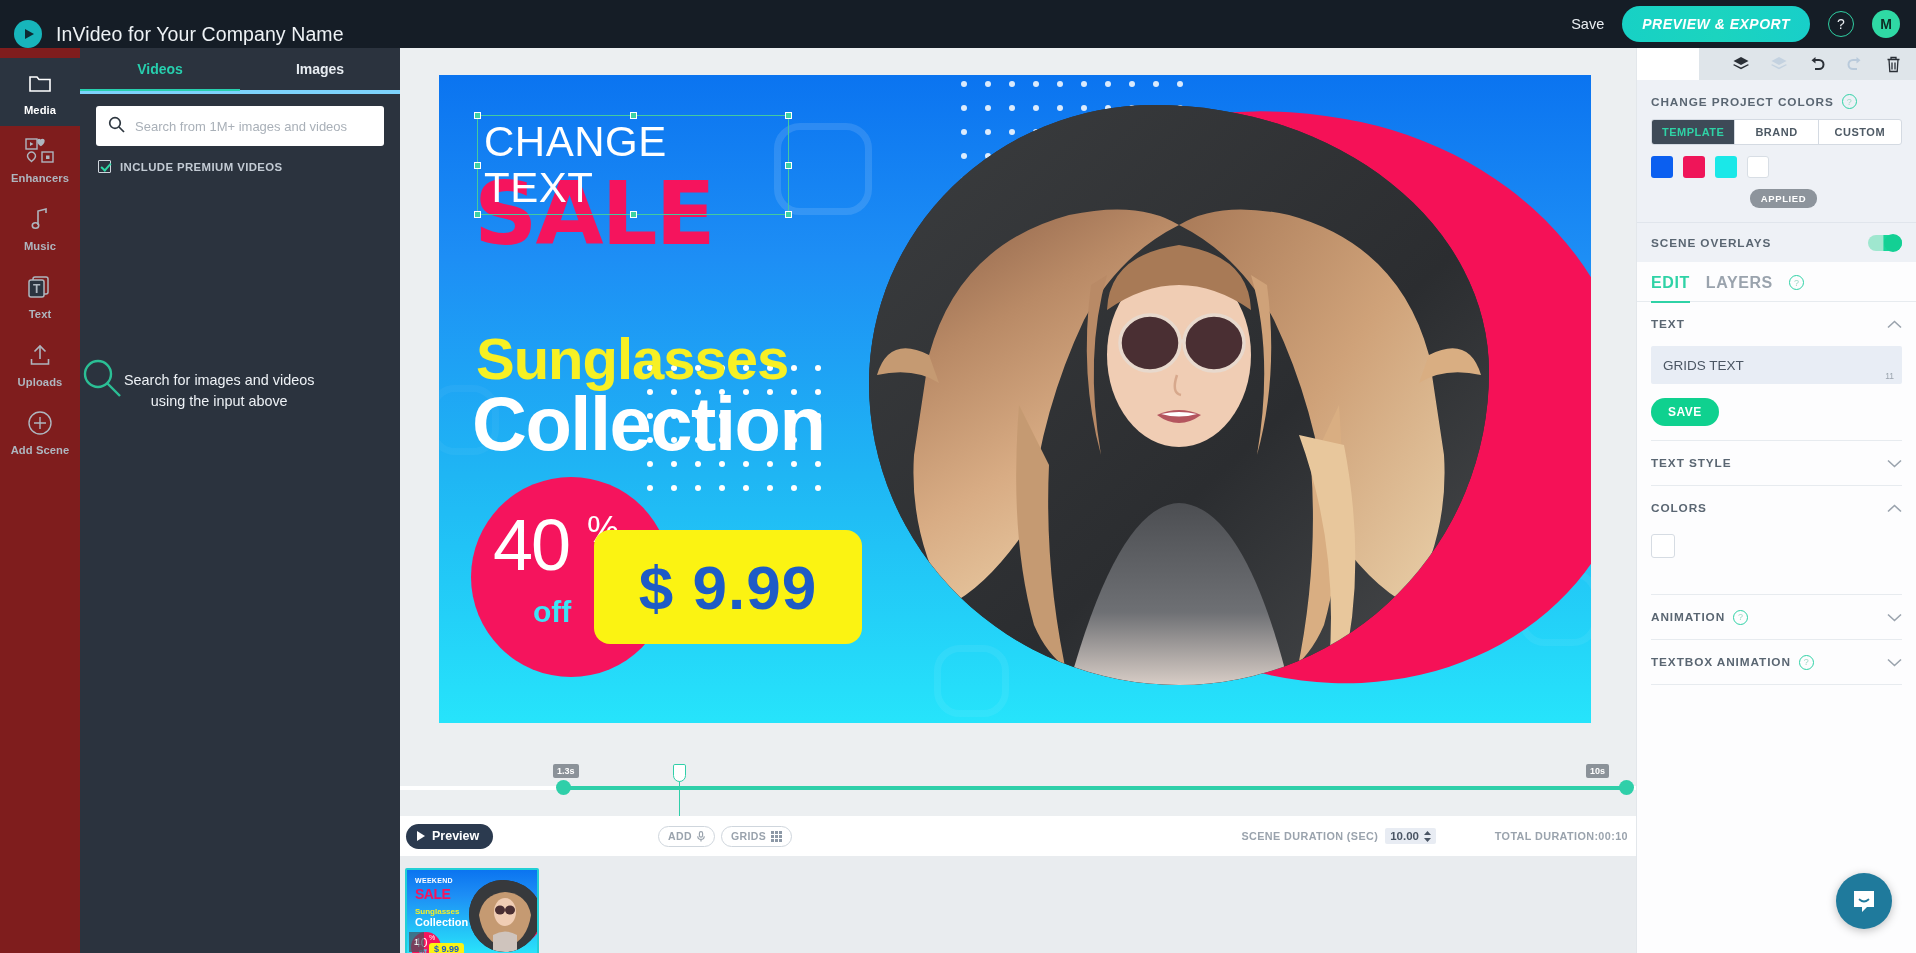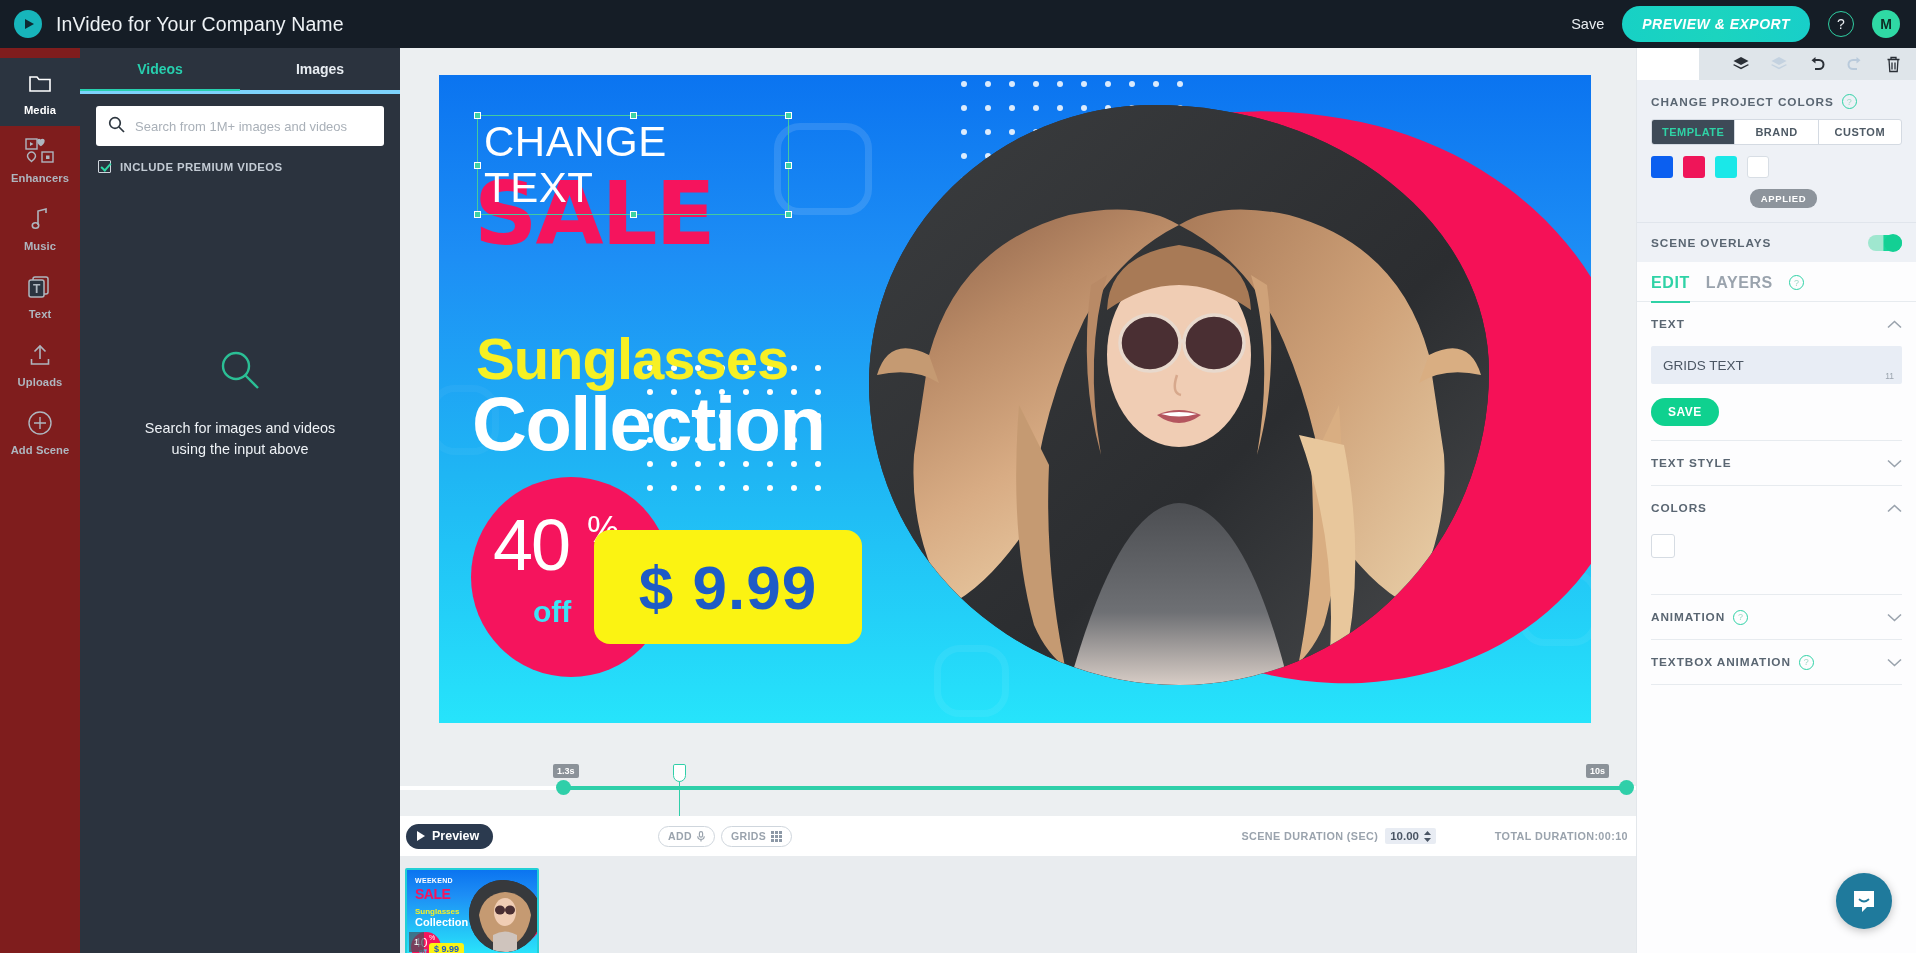--- a/index.html
+++ b/index.html
@@ -7,21 +7,21 @@
     width: 1916px; height: 953px;
     overflow: hidden;
     font-family: "Liberation Sans", sans-serif;
     background: #1a222c;
   }
   #app { position: relative; width: 1916px; height: 953px; }
 
   
   .topbar {
     position: absolute; top: 0; left: 0; width: 1916px; height: 48px;
-    background: #151d26; display: flex; align-items: center;
+    background: #151d26; display: flex; align-items: flex-end;
     z-index: 40;
   }
   .logo-wrap { display: flex; align-items: center; margin-left: 14px; }
   .logo-circle {
     width: 28px; height: 28px; border-radius: 50%;
     background: #17b5bb; display: flex; align-items: center; justify-content: center;
   }
   .logo-tri {
     width: 0; height: 0; border-left: 9px solid #0e2b33;
     border-top: 5.5px solid transparent; border-bottom: 5.5px solid transparent;
@@ -102,21 +102,21 @@
   }
   .chk::after {
     content: ""; position: absolute; left: 3.5px; top: 0px; width: 4px; height: 8px;
     border: solid #2ed9a6; border-width: 0 2px 2px 0; transform: rotate(42deg);
   }
   .premium-label {
     color: #c3cbd4; font-size: 11.4px; font-weight: bold; letter-spacing: .4px;
   }
   .empty-state {
     position: absolute; top: 300px; left: 0; width: 320px;
-    display: flex; flex-direction: column; align-items: center;
+    display: flex; flex-direction: row; align-items: center;
   }
   .empty-text {
     color: #eef2f6; font-size: 14.4px; text-align: center; line-height: 21px;
     margin-top: 22px; font-weight: 500;
   }
 
   
   .stage {
     position: absolute; top: 48px; left: 400px; width: 1236px; height: 905px;
     background: #eceff1;

